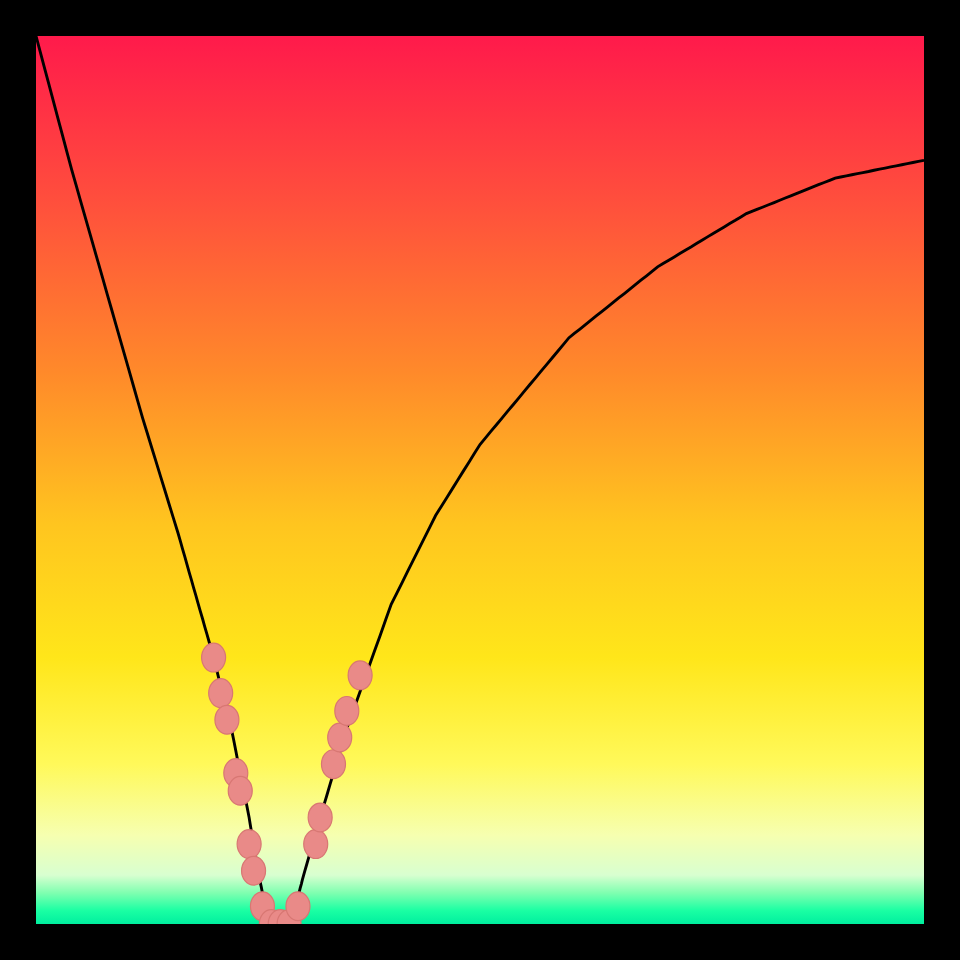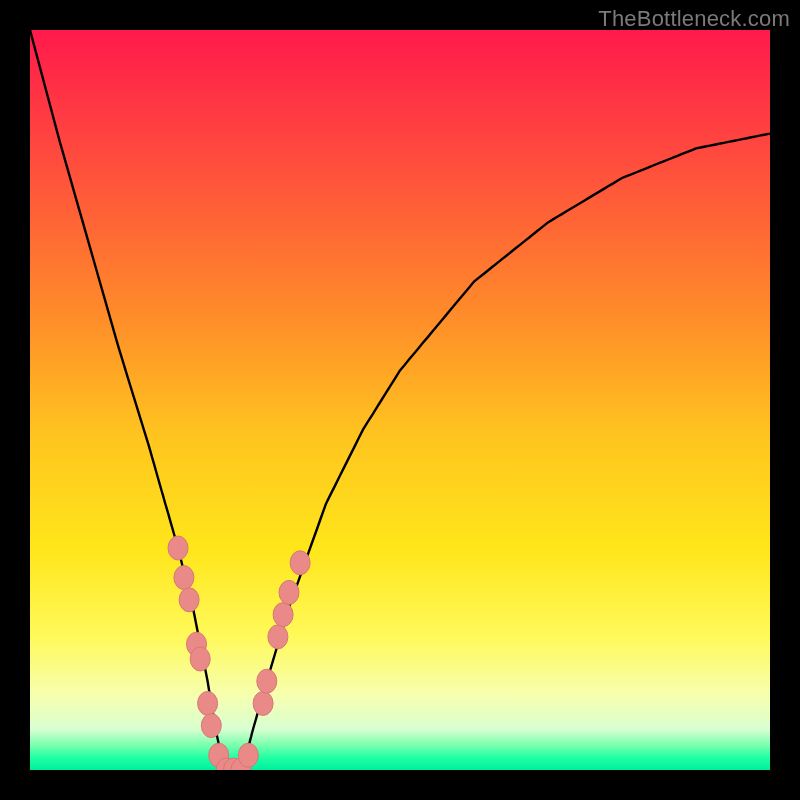--- a/index.html
+++ b/index.html
@@ -35,21 +35,20 @@
     letter-spacing: 0.2px;
   }
   svg {
     display: block;
   }
 </style>
 </head>
 <body>
 
 <div class="frame">
-  <div class="watermark">TheBottleneck.com</div>
   <div class="plot">
     <svg id="chart-svg" width="740" height="740" viewBox="0 0 740 740">
       <defs>
         <linearGradient id="bg-grad" x1="0" y1="0" x2="0" y2="1">
             <stop offset="0%" stop-color="#ff1a4b"></stop>
             <stop offset="18%" stop-color="#ff4d3d"></stop>
             <stop offset="38%" stop-color="#ff8a2a"></stop>
             <stop offset="55.00000000000001%" stop-color="#ffc51f"></stop>
             <stop offset="70%" stop-color="#ffe61a"></stop>
             <stop offset="82%" stop-color="#fff95a"></stop>

